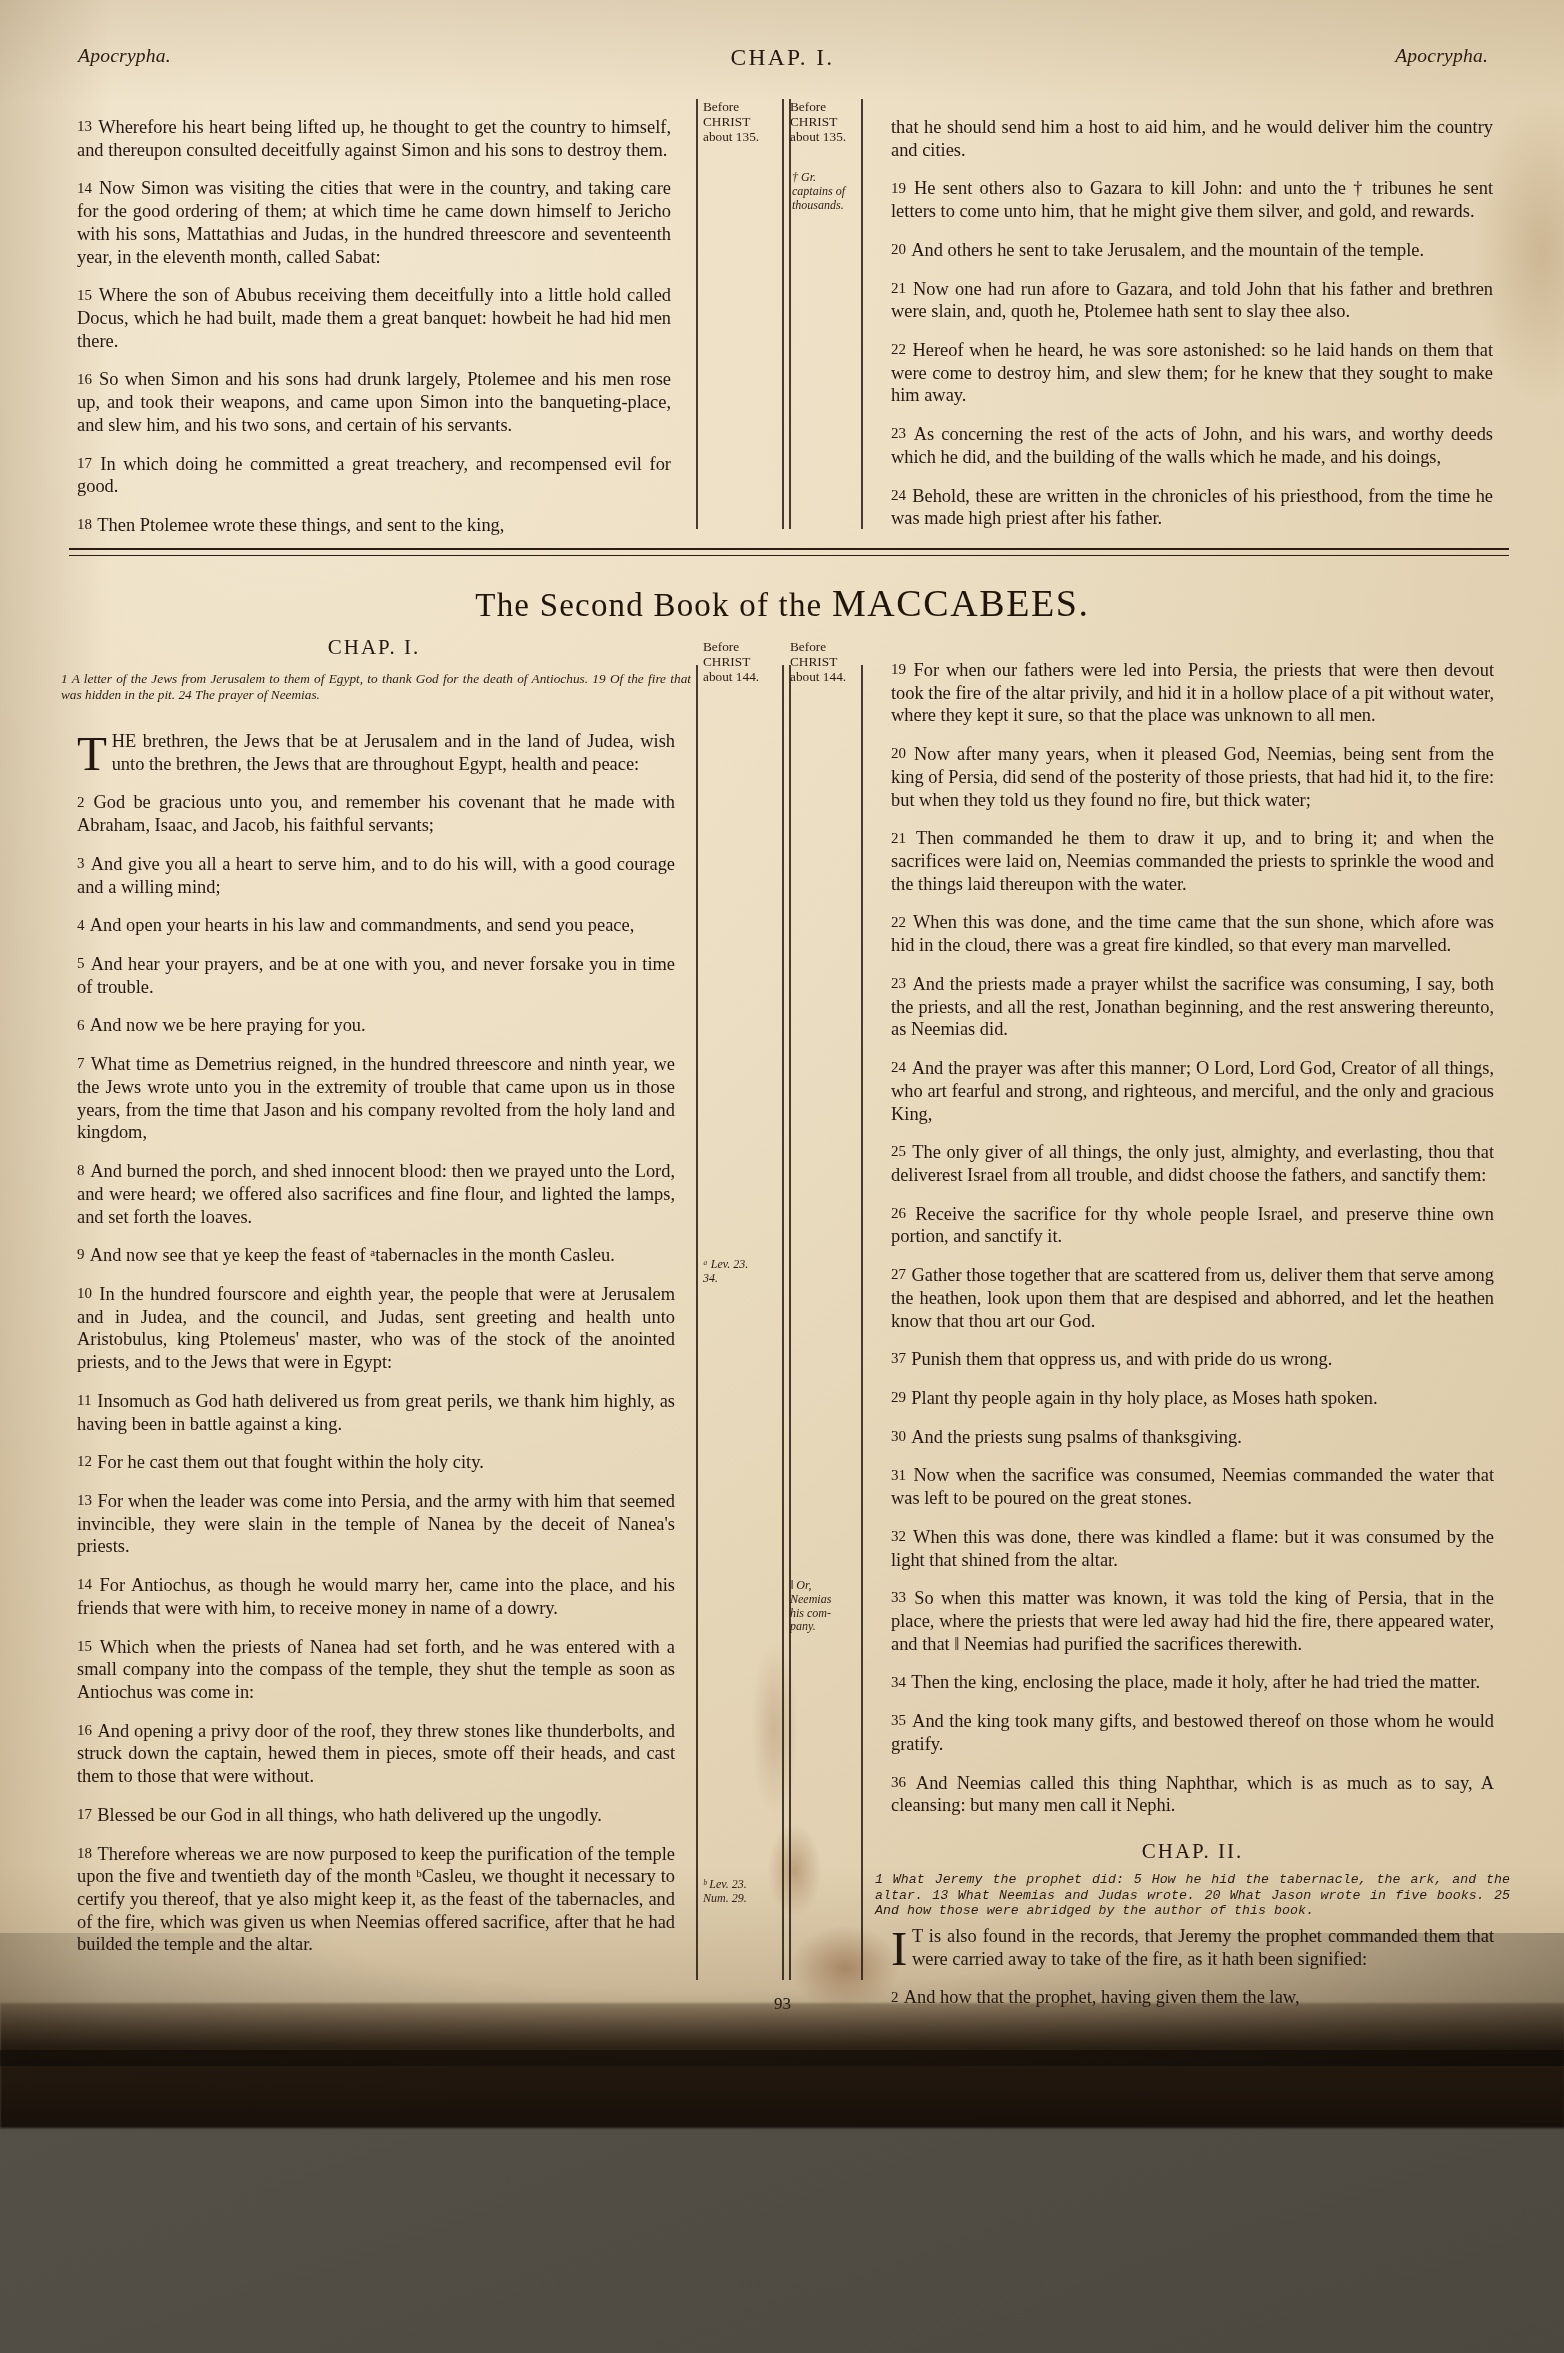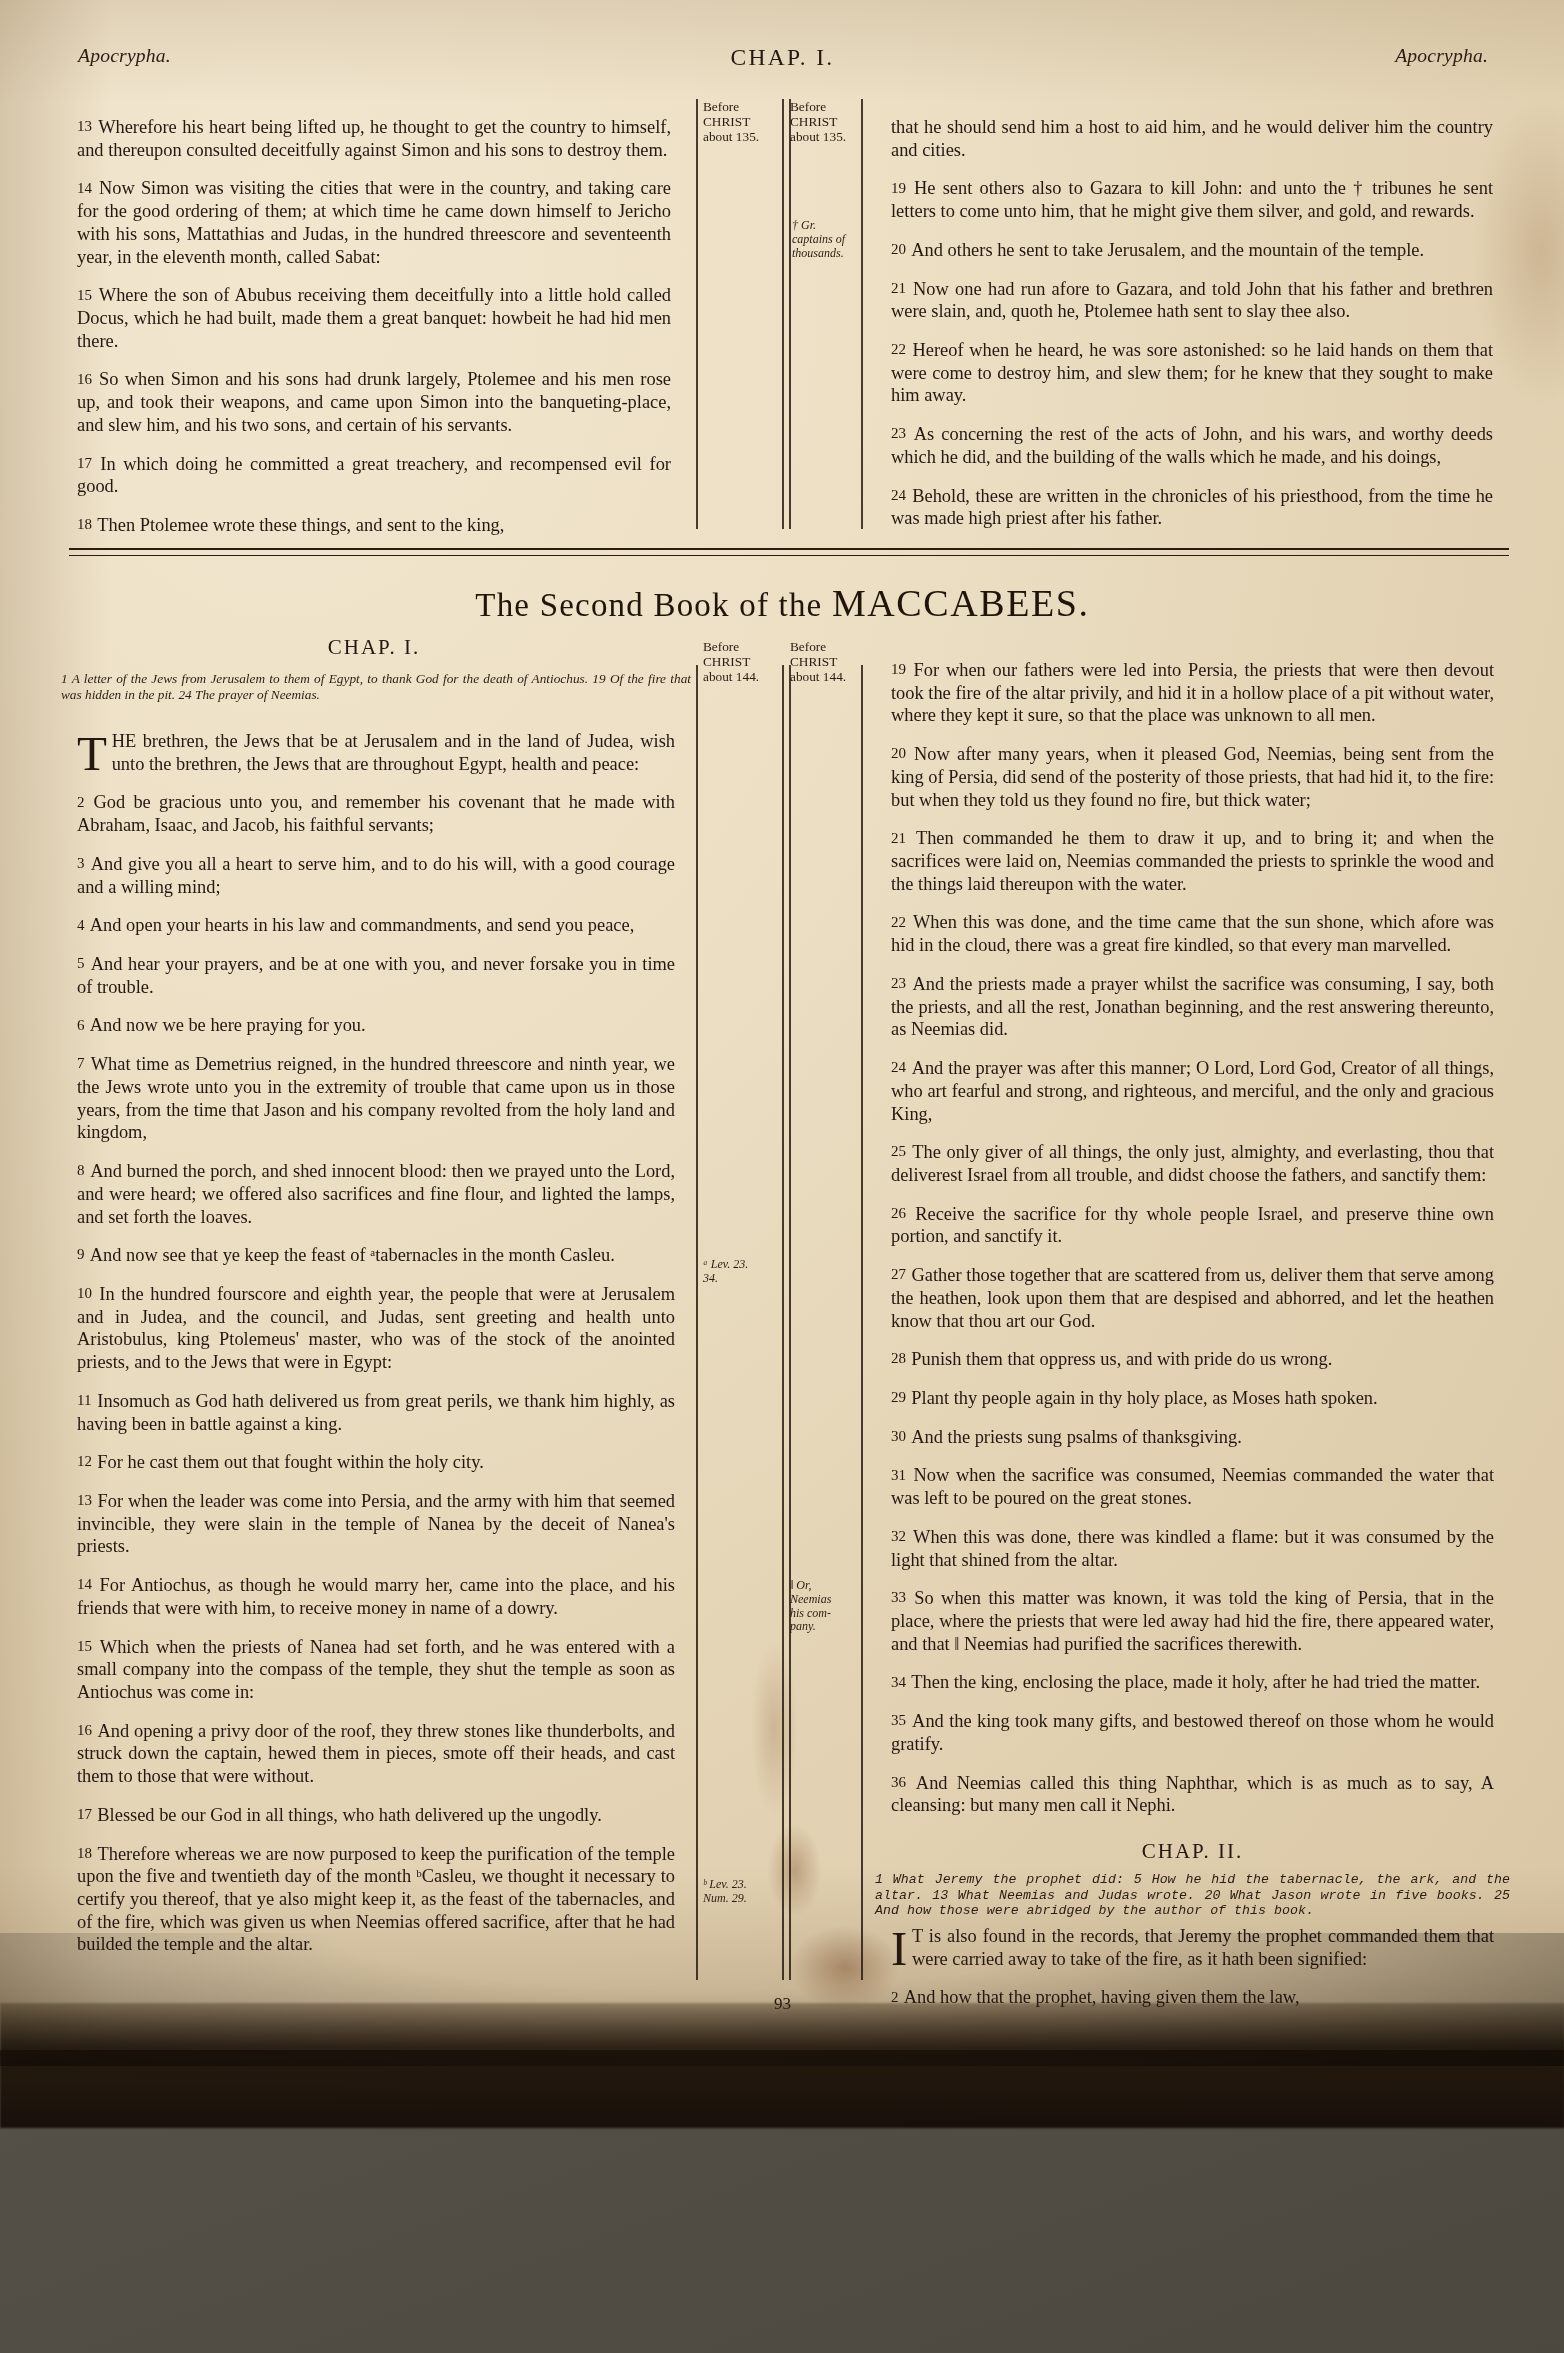--- a/index.html
+++ b/index.html
@@ -206,21 +206,21 @@
   <div class="centercol" id="topcenterA" style="left:703px;top:100px;width:78px;">
       <div>Before</div>
       <div>CHRIST</div>
       <div>about 135.</div>
     </div>
   <div class="centercol" id="topcenterB" style="left:790px;top:100px;width:70px;">
       <div>Before</div>
       <div>CHRIST</div>
       <div>about 135.</div>
     </div>
-  <div class="marg" id="topnote" style="left:792px;top:171px;width:66px;margin-top:48px;">† Gr. captains of thousands.</div>
+  <div class="marg" id="topnote" style="left:792px;top:171px;width:66px;">† Gr. captains of thousands.</div>
 
   <div class="col" id="topright" style="left:875px;top:100px;width:634px;">
       <p><span>that he should send him a host to aid him, and he would deliver him the country and cities.</span></p>
       <p><span class="vn">19 </span><span>He sent others also to Gazara to kill John: and unto the † tribunes he sent letters to come unto him, that he might give them silver, and gold, and rewards.</span></p>
       <p><span class="vn">20 </span><span>And others he sent to take Jerusalem, and the mountain of the temple.</span></p>
       <p><span class="vn">21 </span><span>Now one had run afore to Gazara, and told John that his father and brethren were slain, and, quoth he, Ptolemee hath sent to slay thee also.</span></p>
       <p><span class="vn">22 </span><span>Hereof when he heard, he was sore astonished: so he laid hands on them that were come to destroy him, and slew them; for he knew that they sought to make him away.</span></p>
       <p><span class="vn">23 </span><span>As concerning the rest of the acts of John, and his wars, and worthy deeds which he did, and the building of the walls which he made, and his doings,</span></p>
       <p><span class="vn">24 </span><span>Behold, these are written in the chronicles of his priesthood, from the time he was made high priest after his father.</span></p>
     </div>
@@ -290,21 +290,21 @@
   <div class="col" id="ch1right" style="left:875px;top:643px;width:635px;">
       <p><span class="vn">19 </span><span>For when our fathers were led into Persia, the priests that were then devout took the fire of the altar privily, and hid it in a hollow place of a pit without water, where they kept it sure, so that the place was unknown to all men.</span></p>
       <p><span class="vn">20 </span><span>Now after many years, when it pleased God, Neemias, being sent from the king of Persia, did send of the posterity of those priests, that had hid it, to the fire: but when they told us they found no fire, but thick water;</span></p>
       <p><span class="vn">21 </span><span>Then commanded he them to draw it up, and to bring it; and when the sacrifices were laid on, Neemias commanded the priests to sprinkle the wood and the things laid thereupon with the water.</span></p>
       <p><span class="vn">22 </span><span>When this was done, and the time came that the sun shone, which afore was hid in the cloud, there was a great fire kindled, so that every man marvelled.</span></p>
       <p><span class="vn">23 </span><span>And the priests made a prayer whilst the sacrifice was consuming, I say, both the priests, and all the rest, Jonathan beginning, and the rest answering thereunto, as Neemias did.</span></p>
       <p><span class="vn">24 </span><span>And the prayer was after this manner; O Lord, Lord God, Creator of all things, who art fearful and strong, and righteous, and merciful, and the only and gracious King,</span></p>
       <p><span class="vn">25 </span><span>The only giver of all things, the only just, almighty, and everlasting, thou that deliverest Israel from all trouble, and didst choose the fathers, and sanctify them:</span></p>
       <p><span class="vn">26 </span><span>Receive the sacrifice for thy whole people Israel, and preserve thine own portion, and sanctify it.</span></p>
       <p><span class="vn">27 </span><span>Gather those together that are scattered from us, deliver them that serve among the heathen, look upon them that are despised and abhorred, and let the heathen know that thou art our God.</span></p>
-      <p><span class="vn">28 </span><span>Punish them that oppress us, and with pride do us wrong.</span></p>
+      <p><span class="vn">37 </span><span>Punish them that oppress us, and with pride do us wrong.</span></p>
       <p><span class="vn">29 </span><span>Plant thy people again in thy holy place, as Moses hath spoken.</span></p>
       <p><span class="vn">30 </span><span>And the priests sung psalms of thanksgiving.</span></p>
       <p><span class="vn">31 </span><span>Now when the sacrifice was consumed, Neemias commanded the water that was left to be poured on the great stones.</span></p>
       <p><span class="vn">32 </span><span>When this was done, there was kindled a flame: but it was consumed by the light that shined from the altar.</span></p>
       <p><span class="vn">33 </span><span>So when this matter was known, it was told the king of Persia, that in the place, where the priests that were led away had hid the fire, there appeared water, and that ‖ Neemias had purified the sacrifices therewith.</span></p>
       <p><span class="vn">34 </span><span>Then the king, enclosing the place, made it holy, after he had tried the matter.</span></p>
       <p><span class="vn">35 </span><span>And the king took many gifts, and bestowed thereof on those whom he would gratify.</span></p>
       <p><span class="vn">36 </span><span>And Neemias called this thing Naphthar, which is as much as to say, A cleansing: but many men call it Nephi.</span></p>
     </div>
 

